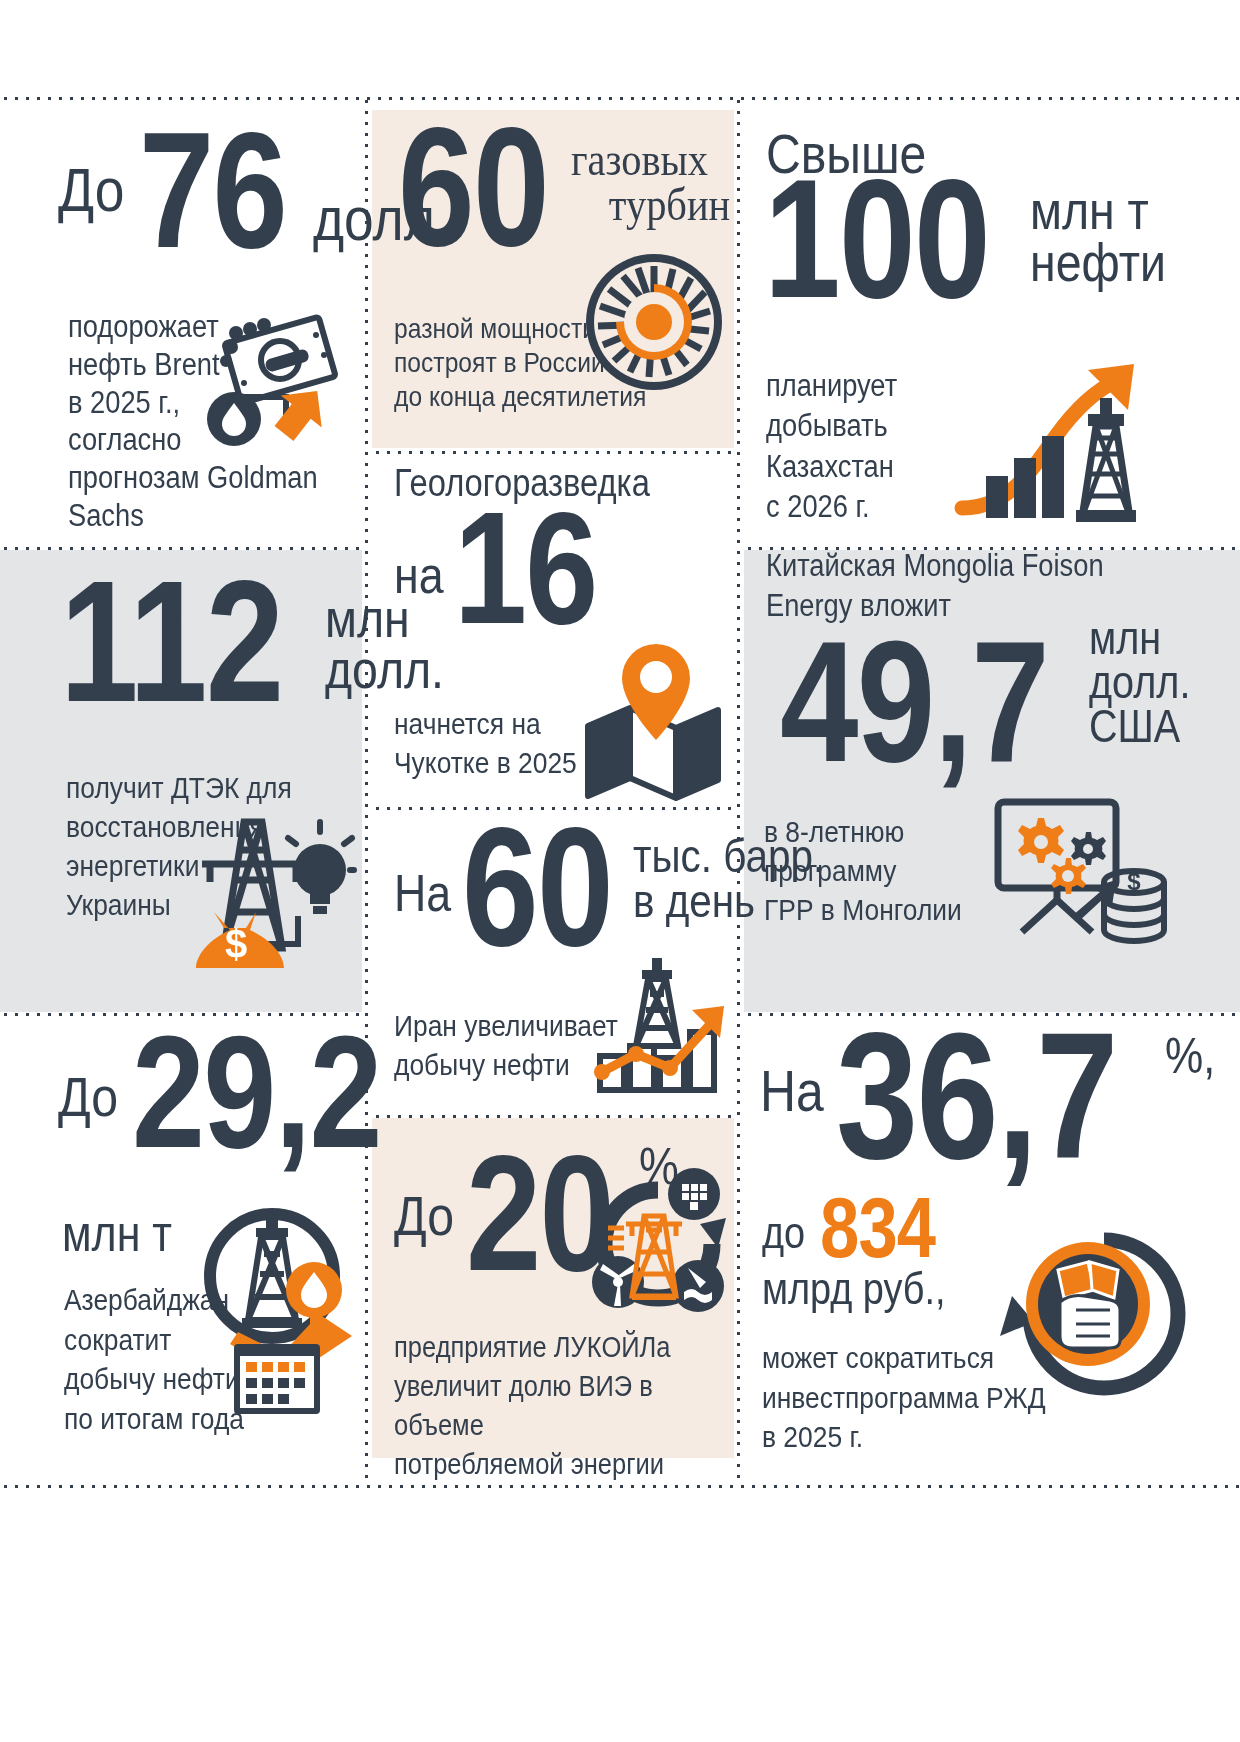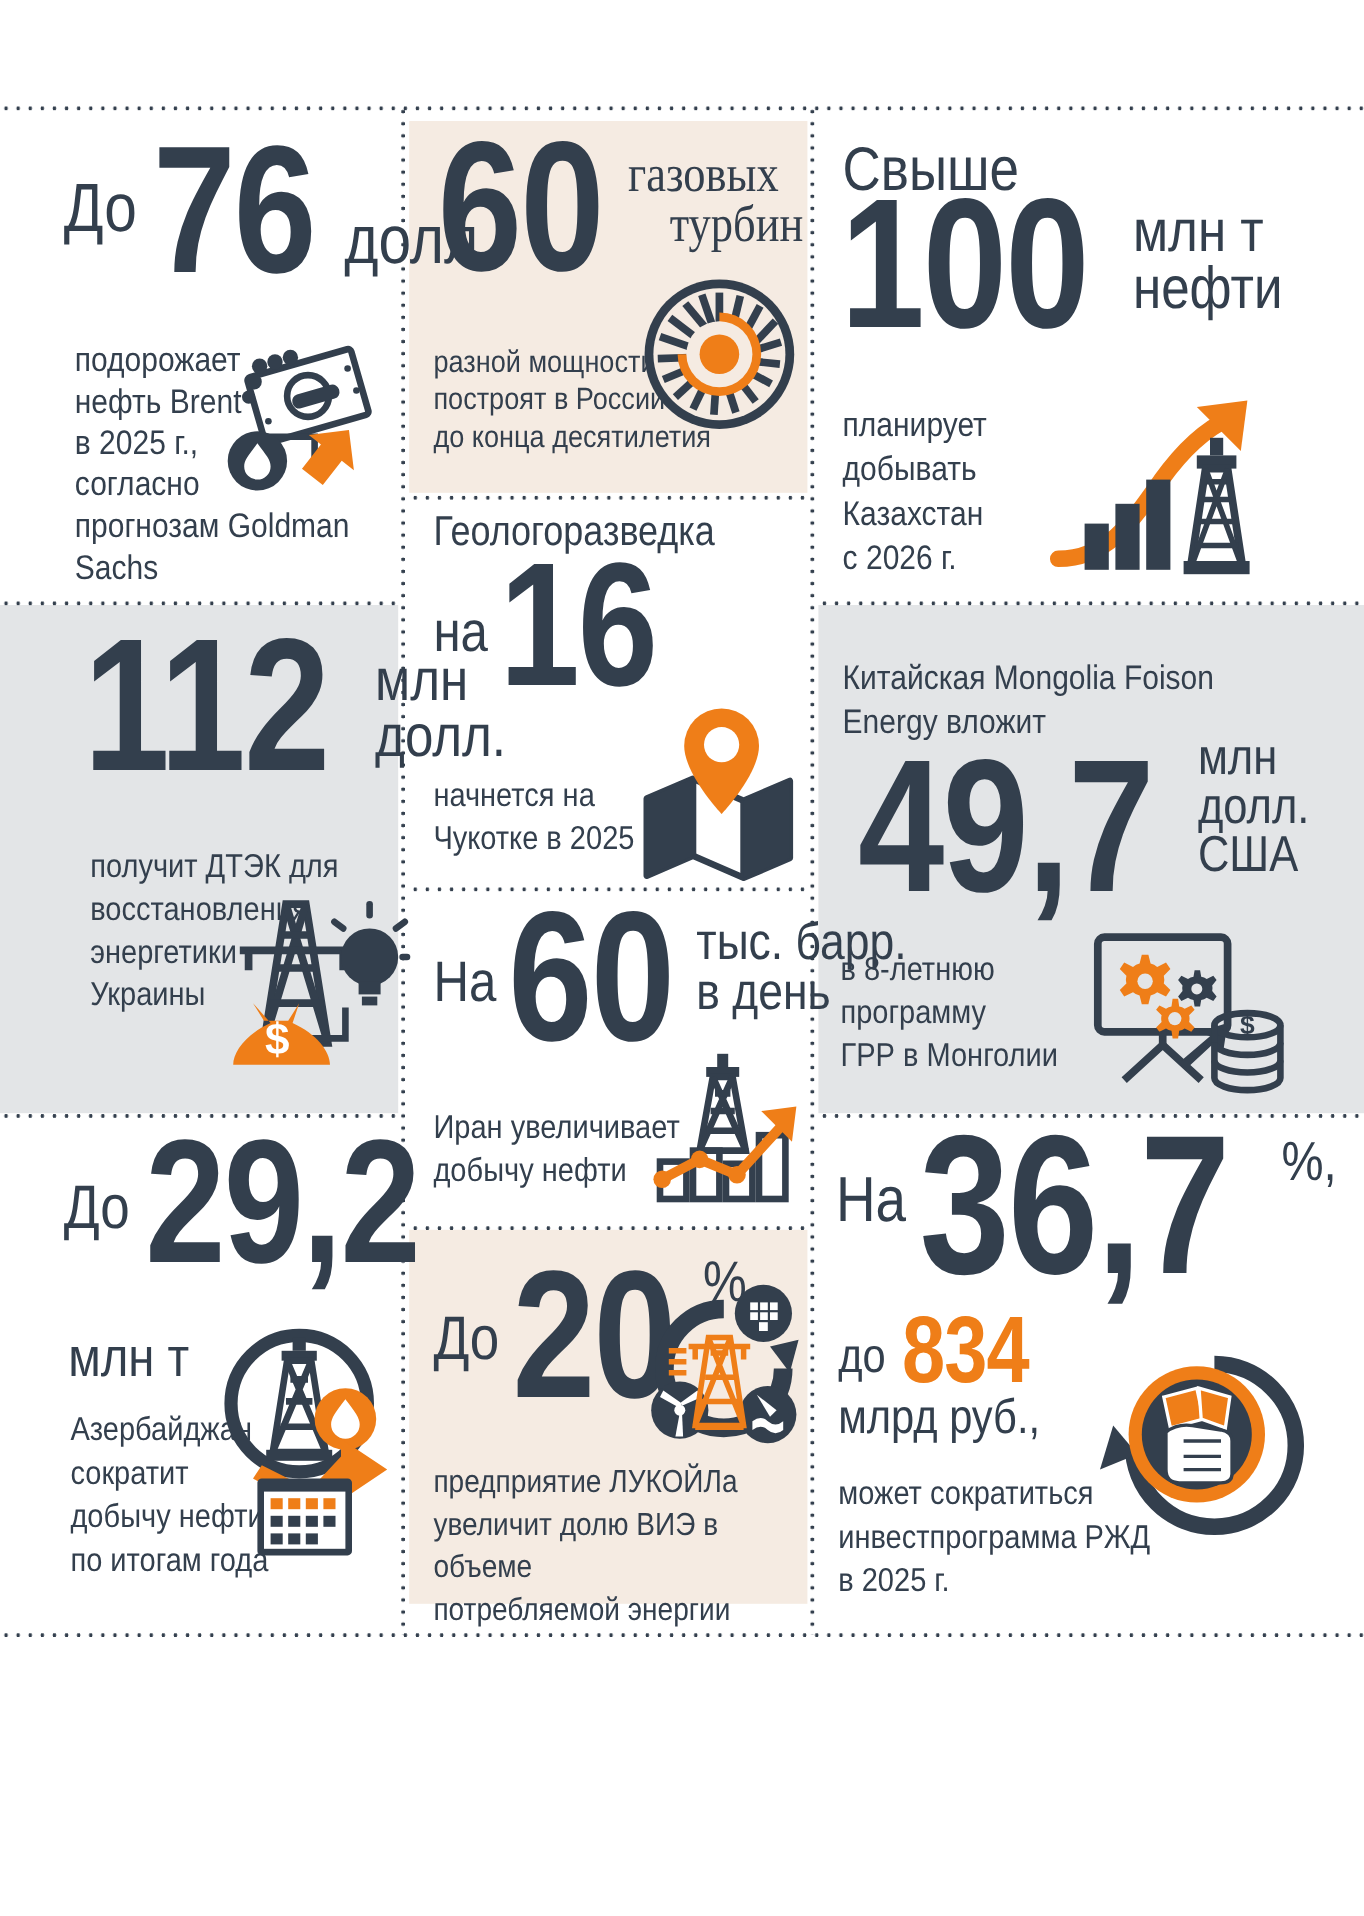--- a/index.html
+++ b/index.html
@@ -195,21 +195,21 @@
             <path d="M140 68 L160 68 L174 160 L126 160 Z" fill="none" stroke="#333f4d" stroke-width="7"></path>
             <path d="M141 80 L159 80 M138 96 L162 96 M134 116 L166 116 M130 138 L170 138" stroke="#333f4d" stroke-width="5"></path>
             <path d="M140 68 L174 160 M160 68 L126 160" stroke="#333f4d" stroke-width="5" fill="none"></path>
             <rect x="120" y="152" width="60" height="12"></rect>
           </g>
         </svg>
       </div>
     </div>
   </div>
 
-  <div class="cell" style="left:16px;top:550px;width:362px;height:518px;">
+  <div class="cell" style="left:0px;top:550px;width:362px;height:518px;">
     <div class="inner">
       <div class="row" style="position:absolute;left:60px;top:24px;">
         <span class="num" style="font-size:172px;">112</span>
         <div class="stack" style="padding-bottom:12px;margin-left:-6px;">
           <span class="unit" style="font-size:54px;">млн</span>
           <span class="unit" style="font-size:54px;">долл.</span>
         </div>
       </div>
 
       <div class="desc" style="position:absolute;left:66px;top:218px;font-size:30px;line-height:1.3;">
@@ -271,21 +271,21 @@
           </g>
           <path d="M8 96 L50 78 L50 148 L8 166 Z" fill="#333f4d"></path>
           <path d="M96 98 L138 80 L138 150 L96 168 Z" fill="#333f4d"></path>
           <path d="M76 14 a34 34 0 0 1 34 34 c0 26 -34 62 -34 62 s-34 -36 -34 -62 a34 34 0 0 1 34 -34z" fill="#ef7e18"></path>
           <circle cx="76" cy="47" r="16" fill="#fff"></circle>
         </svg>
       </div>
     </div>
   </div>
 
-  <div class="cell" style="left:744px;top:572px;width:496px;height:462px;">
+  <div class="cell" style="left:744px;top:522px;width:496px;height:462px;">
     <div class="inner">
       <div class="desc" style="position:absolute;left:22px;top:24px;font-size:31px;line-height:1.28;">
         <div>Китайская Mongolia Foison</div>
         <div>Energy вложит</div>
       </div>
 
       <div class="row" style="position:absolute;left:16px;top:94px;margin-left:20px;">
         <span class="num" style="font-size:172px;">49,7</span>
         <div class="stack" style="padding-bottom:20px;margin-left:-18px;">
           <span class="unit" style="font-size:46px;">млн</span>

